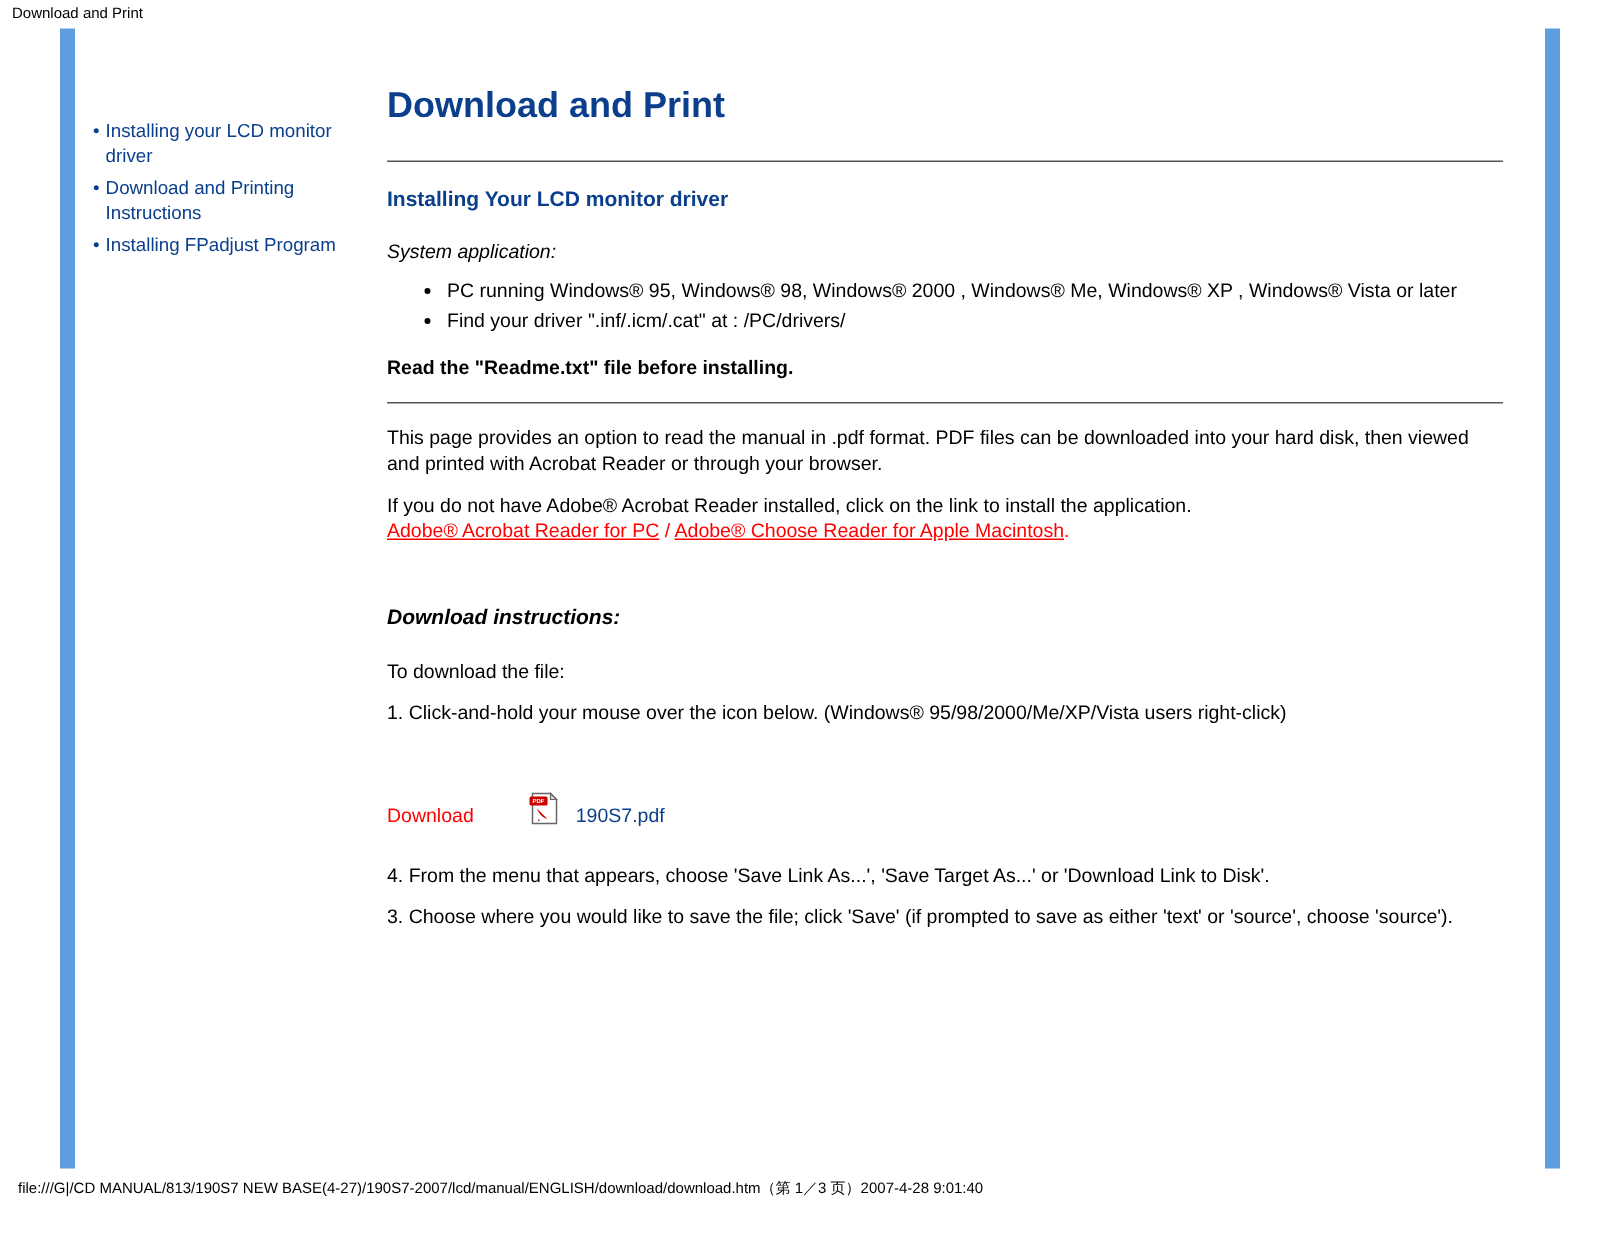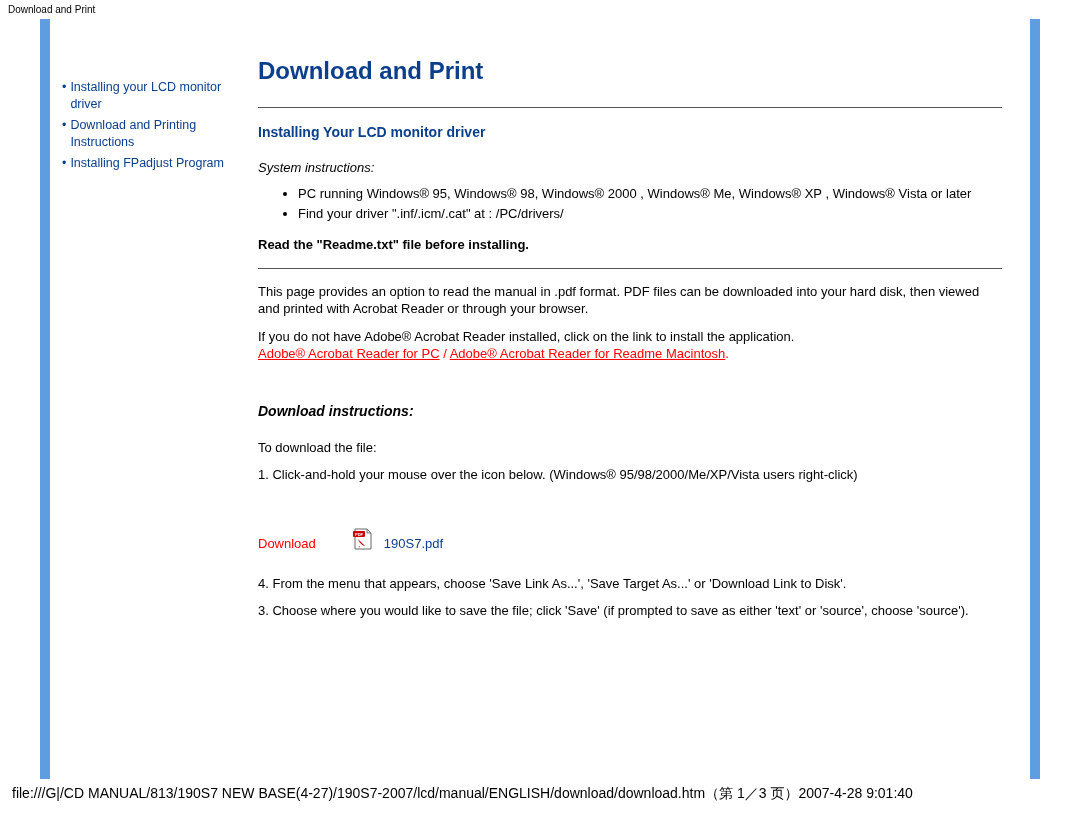--- a/index.html
+++ b/index.html
@@ -113,21 +113,21 @@
     height: 24px;
     margin-right: 10px;
     flex-shrink: 0;
   }
   .pdf-link {
     color: #0b3f8c;
     text-decoration: none;
     margin-top: 36px;
   }
   .footer {
-    font-size: 14px;
+    font-size: 10px;
     padding: 6px 12px 0 12px;
     color: #000;
   }
 </style>
 </head>
 <body>
 
 <div class="top-label">Download and Print</div>
 
 <div class="page-frame">
@@ -147,36 +147,36 @@
       <a href="#">Installing FPadjust Program</a>
     </div>
   </div>
 
   <div class="main">
     <h1 class="page-title">Download and Print</h1>
     <hr>
 
     <div class="section-heading">Installing Your LCD monitor driver</div>
 
-    <div class="subheading-italic">System instructions:</div>
+    <div class="subheading-italic">System application:</div>
 
     <ul>
       <li>PC running Windows® 95, Windows® 98, Windows® 2000 , Windows® Me, Windows® XP , Windows® Vista or later</li>
       <li>Find your driver ".inf/.icm/.cat" at : /PC/drivers/</li>
     </ul>
 
     <p class="red-bold">Read the "Readme.txt" file before installing.</p>
 
     <hr>
 
     <p>This page provides an option to read the manual in .pdf format. PDF files can be downloaded into your hard disk, then viewed and printed with Acrobat Reader or through your browser.</p>
 
     <p>
       <span>If you do not have Adobe® Acrobat Reader installed, click on the link to install the application.</span><br>
-      <a href="#" class="red-text">Adobe® Acrobat Reader for PC</a><span class="red-text"> / </span><a href="#" class="red-text">Adobe® Acrobat Reader for Readme Macintosh</a><span class="red-text">.</span>
+      <a href="#" class="red-text">Adobe® Acrobat Reader for PC</a><span class="red-text"> / </span><a href="#" class="red-text">Adobe® Choose Reader for Apple Macintosh</a><span class="red-text">.</span>
     </p>
 
     <div class="download-instr-heading">Download instructions:</div>
 
     <p>To download the file:</p>
 
     <p>1. Click-and-hold your mouse over the icon below. (Windows® 95/98/2000/Me/XP/Vista users right-click)</p>
 
     <div class="download-row">
       <span class="download-label">Download</span>

